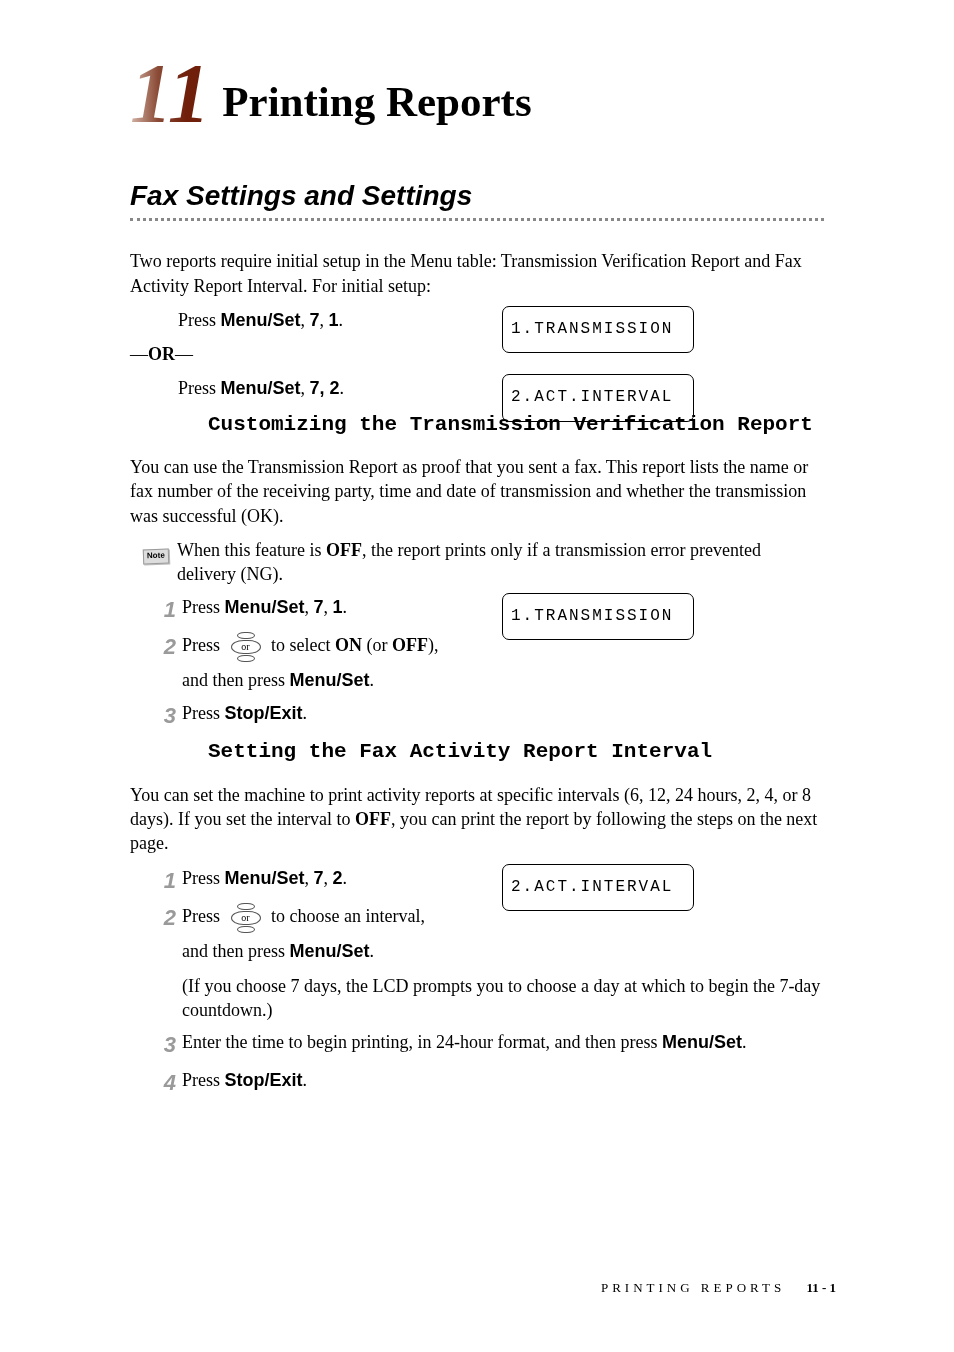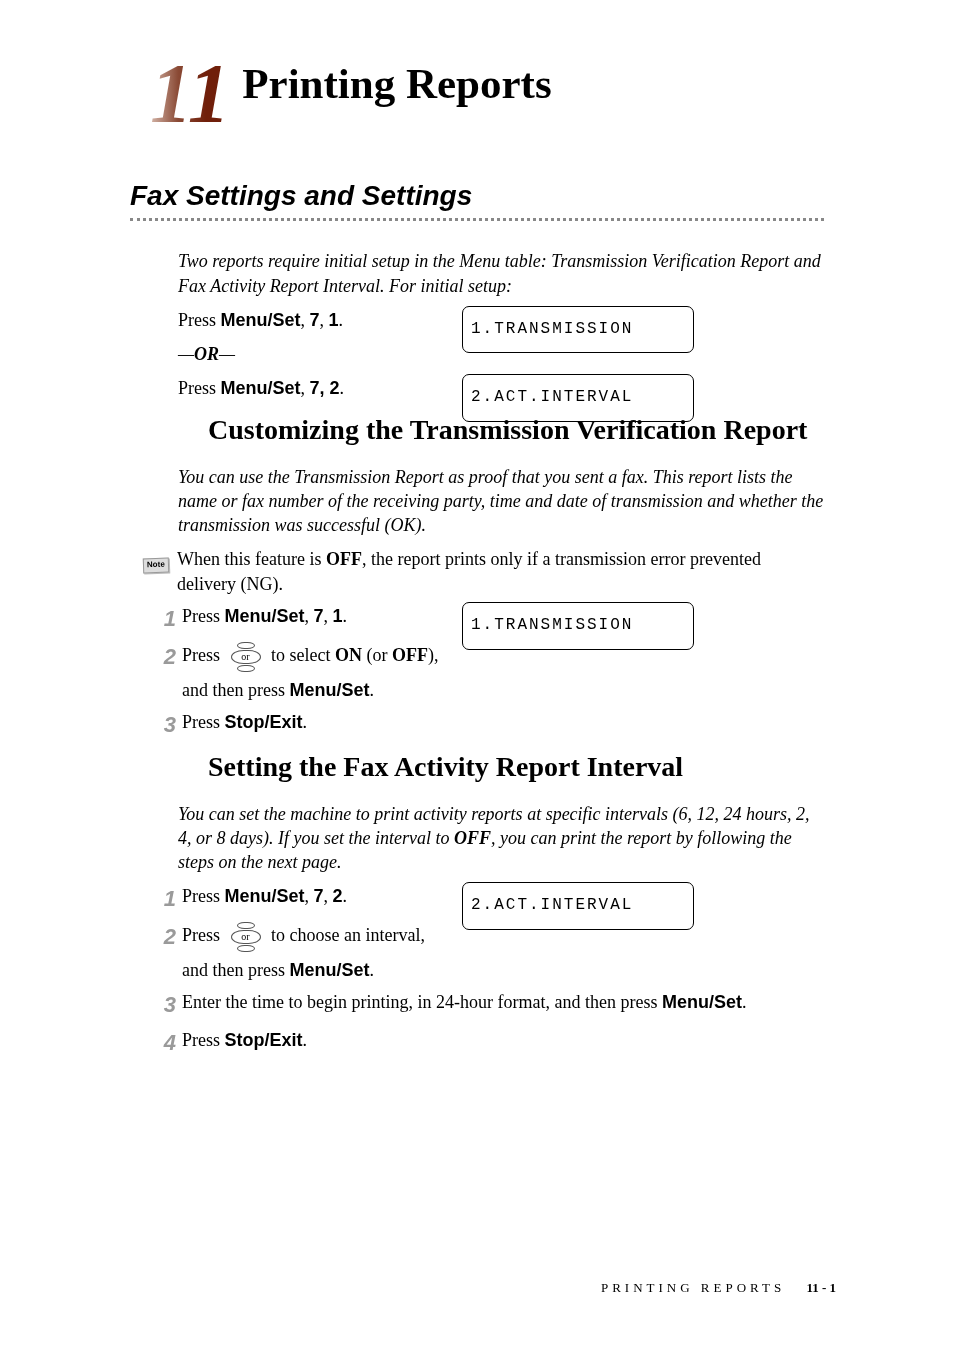--- a/index.html
+++ b/index.html
@@ -12,23 +12,22 @@
       font-size: 18px;
       line-height: 1.35;
       color: #000;
       width: 954px;
       min-height: 1352px;
       padding: 55px 130px 40px 130px;
       position: relative;
     }
     .chapter-header {
       display: flex;
-      align-items: flex-start;
+      align-items: flex-end;
       margin-bottom: 45px;
-      margin-left: 20px;
     }
     .chapter-number {
       font-size: 85px;
       font-weight: bold;
       font-style: italic;
       font-family: 'Times New Roman', serif;
       background: linear-gradient(to right, #d4b5a8 0%, #8a4a35 35%, #701f0a 70%, #701f0a 100%);
       -webkit-background-clip: text;
       background-clip: text;
       color: transparent;
@@ -47,28 +46,26 @@
       font-family: Arial, Helvetica, sans-serif;
       margin-bottom: 4px;
       margin-left: 0;
     }
     .dotted-line {
       border: none;
       border-top: 3px dotted #888;
       margin-bottom: 28px;
     }
     .body-text {
-      margin-left: 48px;
       margin-bottom: 10px;
-      font-style: italic;
     }
     .subsection-title {
-      font-size: 28px;
-      font-weight: bold;
-      font-family: Liberation Serif, serif;
+      font-size: 21px;
+      font-weight: bold;
+      font-family: Liberation Mono, monospace;
       margin-left: 78px;
       margin-bottom: 16px;
     }
     .step-row {
       display: flex;
       margin-left: 18px;
       margin-bottom: 8px;
       align-items: flex-start;
     }
     .step-num {
@@ -89,21 +86,21 @@
       font-weight: bold;
     }
     .lcd-box {
       font-family: 'Courier New', monospace;
       font-size: 16px;
       letter-spacing: 2px;
       border: 1.5px solid #000;
       border-radius: 7px;
       padding: 12px 8px;
       display: inline-block;
-      width: 232px;
+      width: 192px;
       white-space: pre;
     }
     .lcd-container {
       position: absolute;
       right: 130px;
     }
     .note-row {
       display: flex;
       margin-left: 13px;
       margin-bottom: 8px;
@@ -283,20 +280,21 @@
     <span>Press </span>
     <span class="or-icon">
       <span class="or-top"></span>
       <span class="or-middle">or</span>
       <span class="or-bottom"></span>
     </span>
     <span> to choose an interval,</span>
     <div style="margin-top:6px;">
       <span>and then press </span><span class="bold" style="font-family:Arial,sans-serif">Menu/Set</span><span>.</span>
     </div>
+    <div style="margin-top:10px;">(If you choose 7 days, the LCD prompts you to choose a day at which to begin the 7-day countdown.)</div>
   </div>
 </div>
 
 <div class="step-row">
   <div class="step-num">3</div>
   <div class="step-content">
     <span>Enter the time to begin printing, in 24-hour format, and then press </span><span class="bold" style="font-family:Arial,sans-serif">Menu/Set</span><span>.</span>
   </div>
 </div>
 

